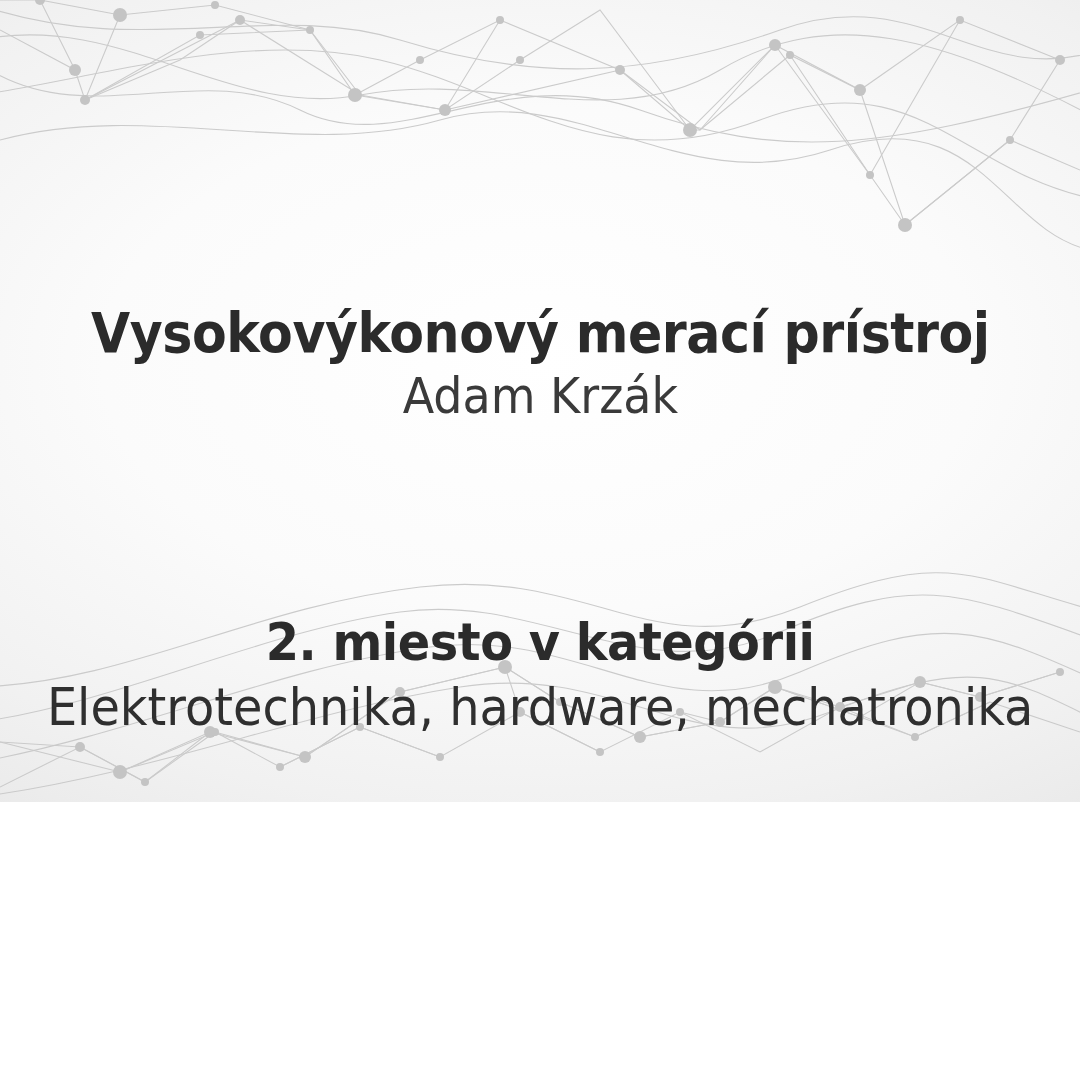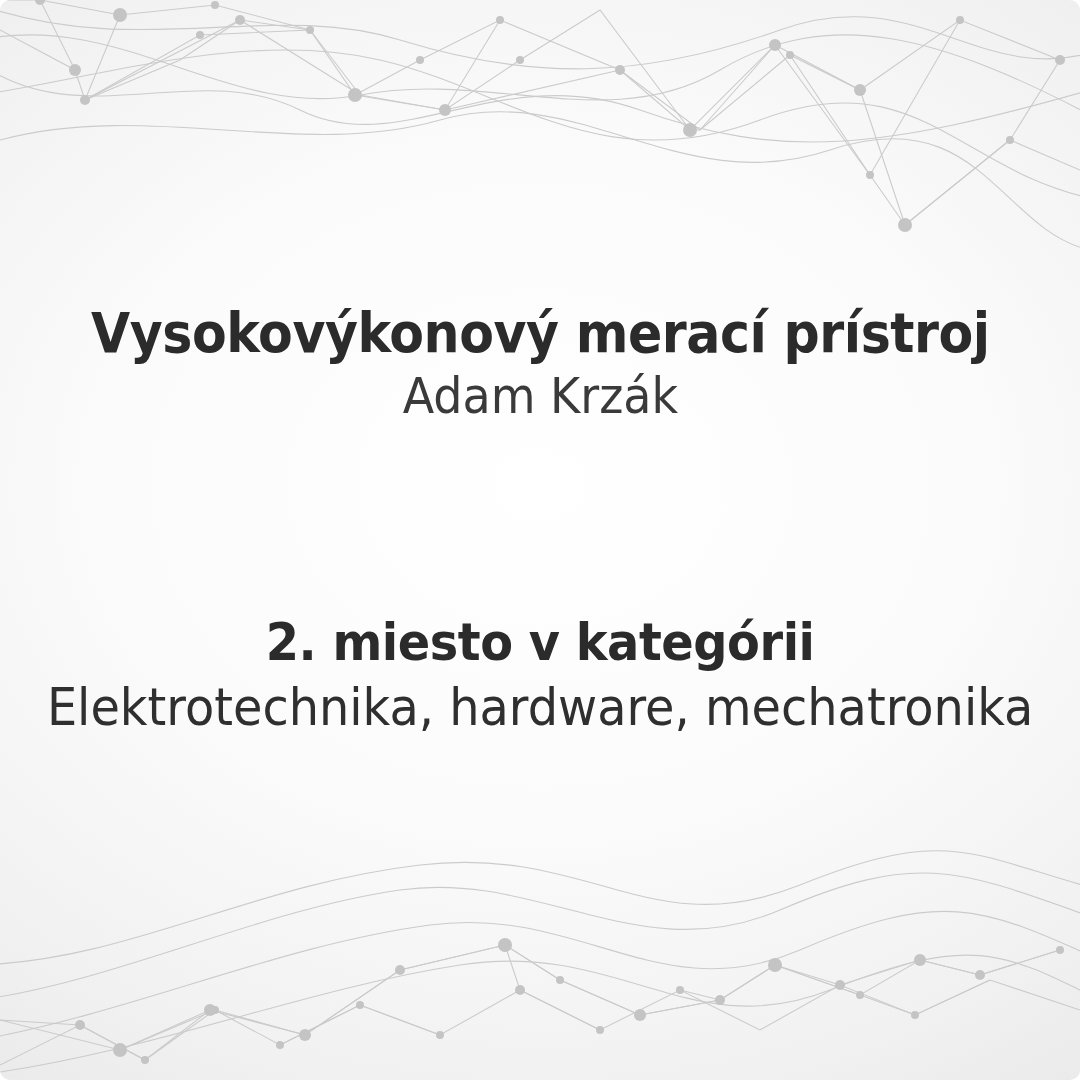--- a/index.html
+++ b/index.html
@@ -9,25 +9,24 @@
   body {
     width: 1080px;
     height: 1080px;
     overflow: hidden;
     font-family: "Liberation Sans", sans-serif;
   }
 
   .card {
     position: relative;
     width: 1080px;
-    height: 1080px;
+    height: 802px;
     background:
       radial-gradient(ellipse 90% 70% at 50% 45%, #ffffff 0%, #fbfbfb 45%, #f1f1f1 80%, #e9e9e9 100%);
     overflow: hidden;
-    border-radius: 10px;
   }
 
   
   .net {
     position: absolute;
     left: 0;
     width: 1080px;
     pointer-events: none;
   }
   .net-top {

